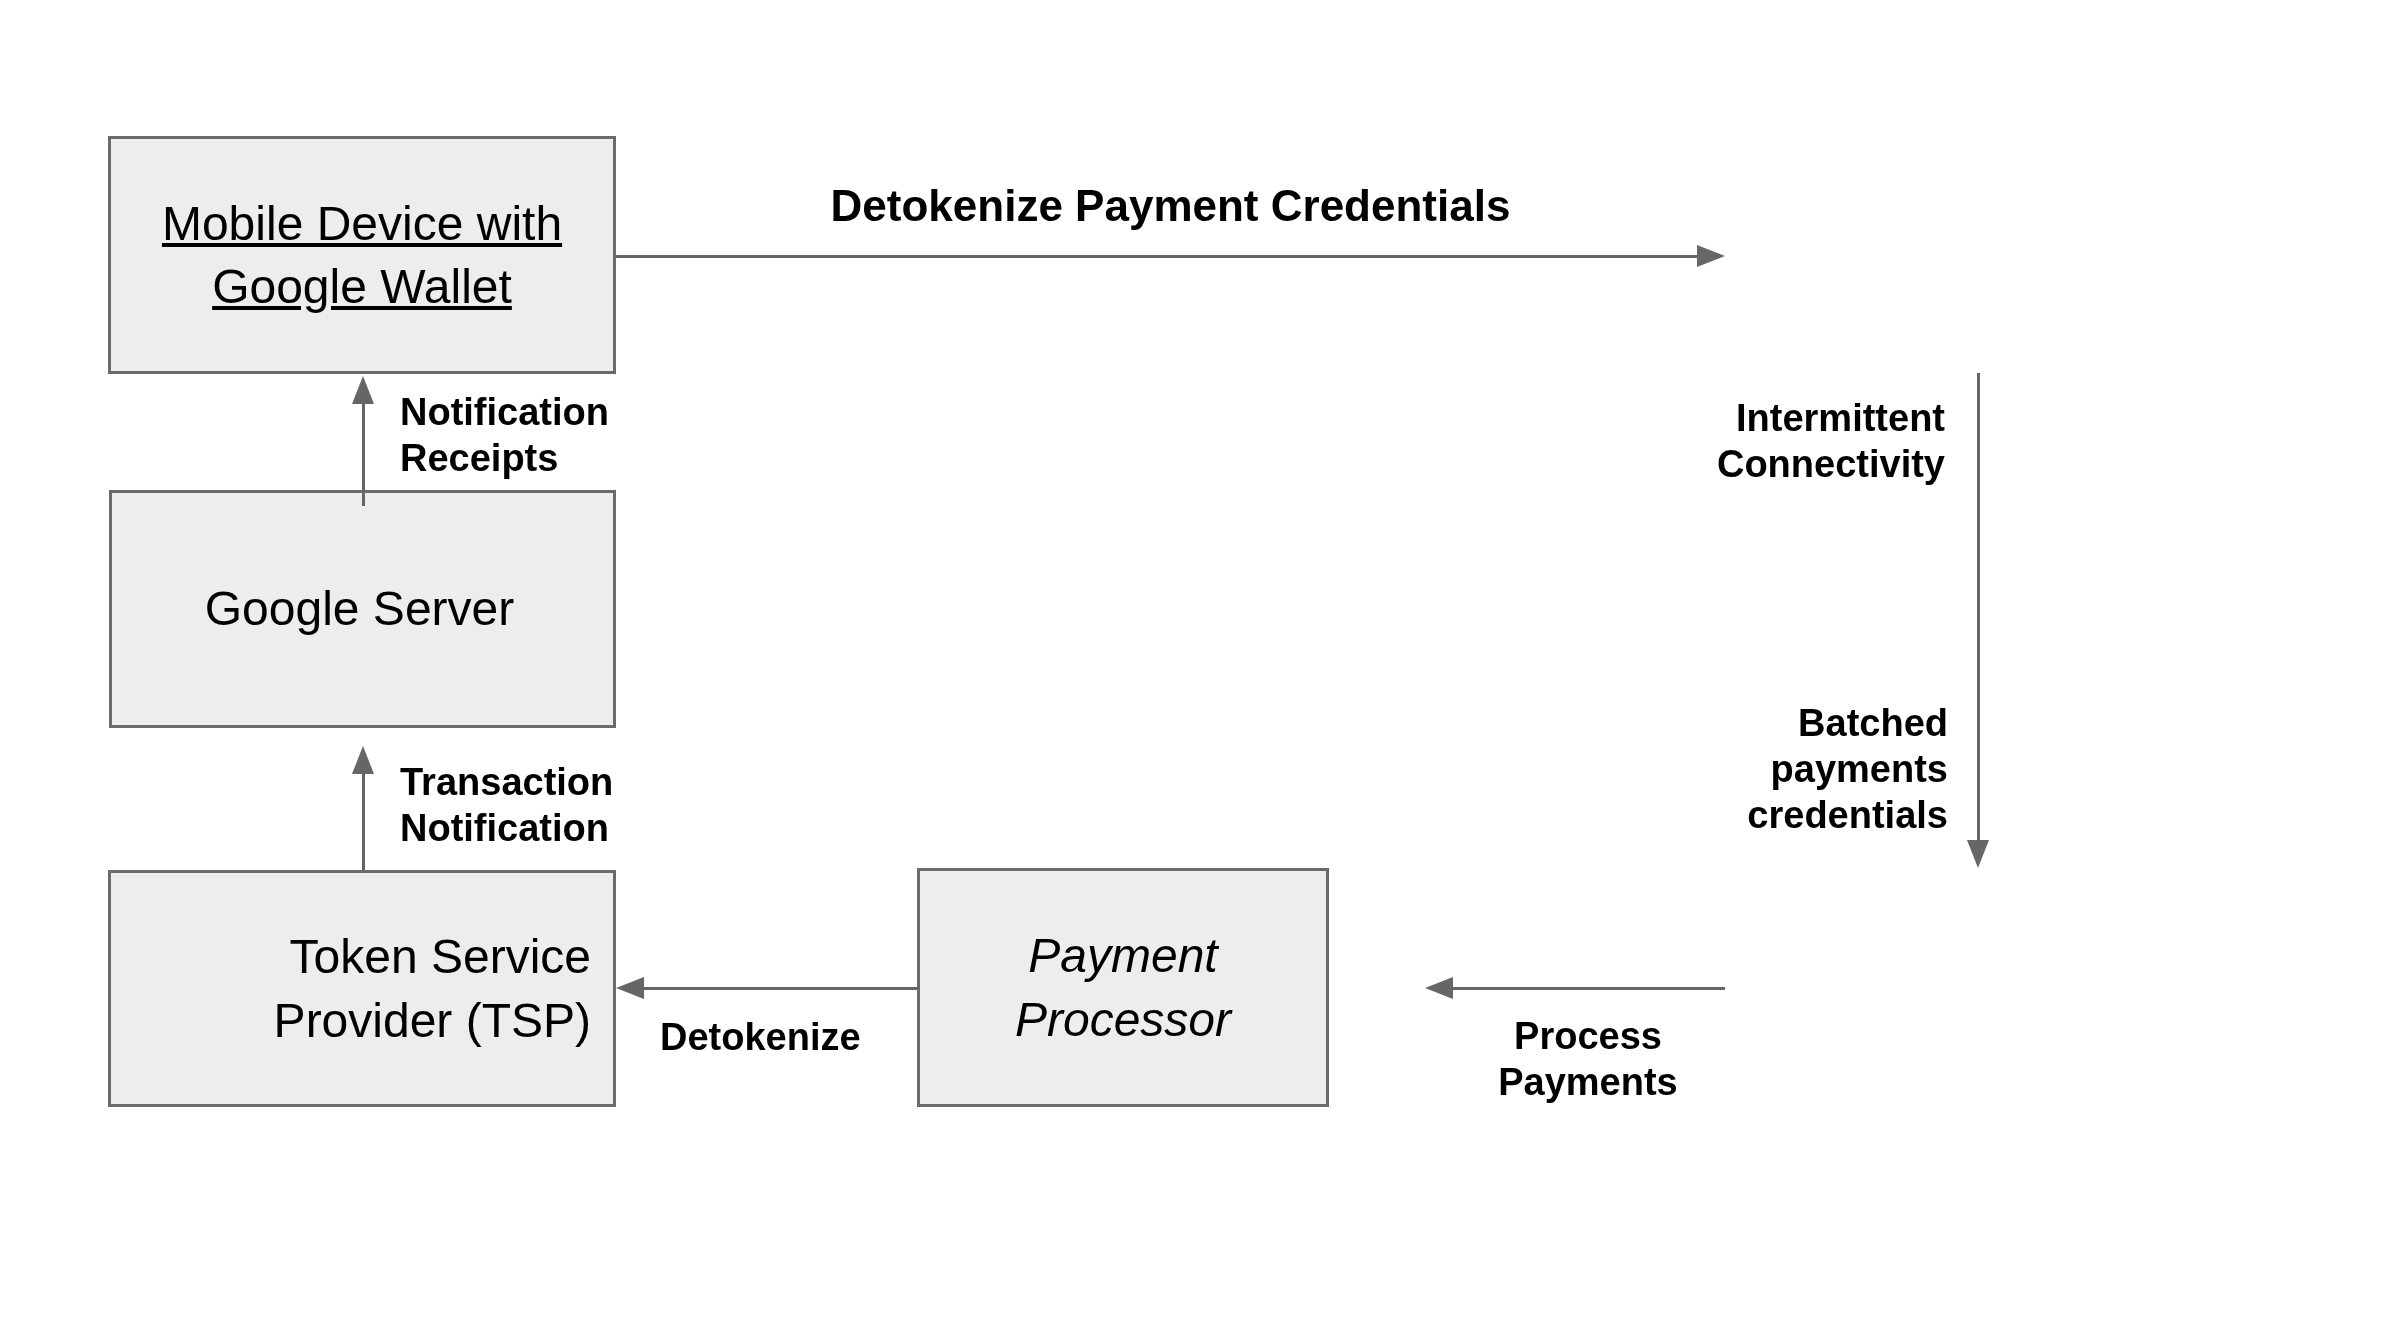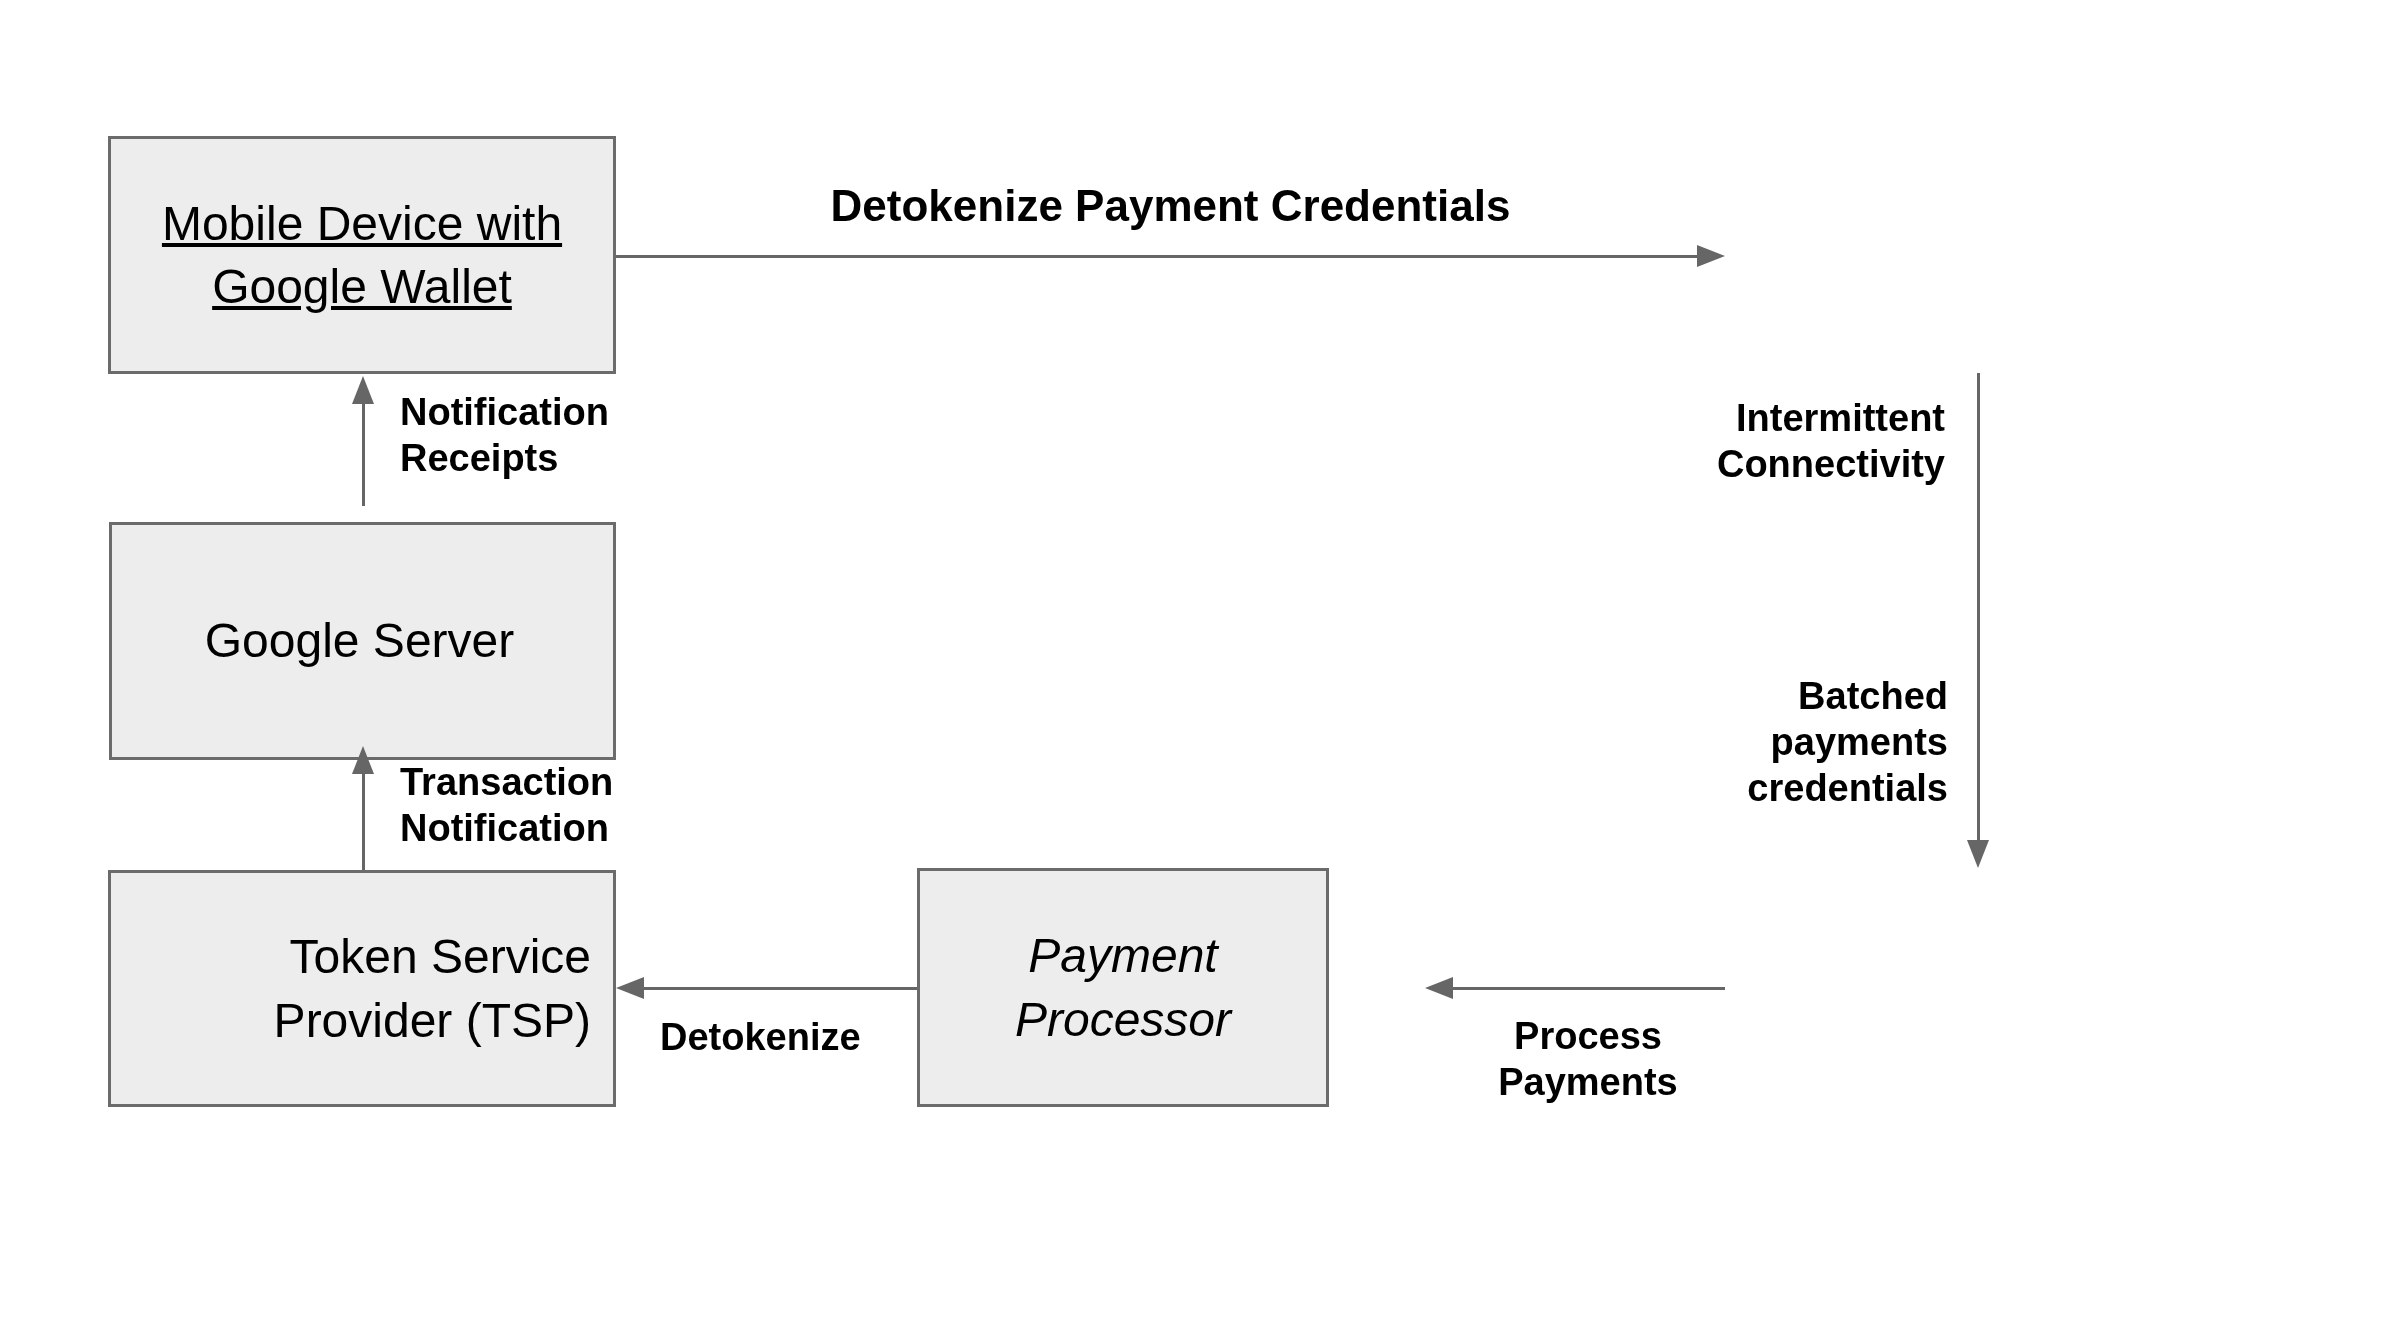--- a/index.html
+++ b/index.html
@@ -63,21 +63,21 @@
 </head>
 <body>
 
 <div class="canvas">
 
   <div class="node" style="left:108px; top:136px; width:508px; height:238px;text-decoration:underline;">
     <span>Mobile Device with Google Wallet</span>
   </div>
 
 
-  <div class="node" style="left:109px; top:522px; width:507px; height:238px;padding-left:16px;">
+  <div class="node" style="left:109px; top:490px; width:507px; height:238px;padding-left:16px;">
     <span>Google Server</span>
   </div>
 
   <div class="node" style="left:108px; top:870px; width:508px; height:237px;text-align:right;">
     <span>Token Service Provider (TSP)</span>
   </div>
 
   <div class="node" style="left:917px; top:868px; width:412px; height:239px;font-style:italic;">
     <span>Payment Processor</span>
   </div>
@@ -94,21 +94,21 @@
 
   <div class="edge-line" style="left:362px; top:774px; width:3px; height:96px;"></div>
   <div class="ah ah-up" style="left:352px; top:746px;"></div>
   <div class="edge-label" style="left:400px; top:759px;">Transaction
 Notification</div>
 
   <div class="edge-line" style="left:1977px; top:373px; width:3px; height:467px;"></div>
   <div class="ah ah-down" style="left:1967px; top:840px;"></div>
   <div class="edge-label" style="left:1560px; top:395px; width:385px; text-align:right;">Intermittent
 Connectivity</div>
-  <div class="edge-label" style="left:1560px; top:673px; width:388px; text-align:right;">Batched
+  <div class="edge-label" style="left:1560px; top:700px; width:388px; text-align:right;">Batched
 payments
 credentials</div>
 
   <div class="edge-line" style="left:1453px; top:987px; width:272px; height:3px;"></div>
   <div class="ah ah-left" style="left:1425px; top:977px;"></div>
   <div class="edge-label" style="left:1448px; top:1013px; width:280px; text-align:center;">Process
 Payments</div>
 
   <div class="edge-line" style="left:644px; top:987px; width:273px; height:3px;"></div>
   <div class="ah ah-left" style="left:616px; top:977px;"></div>

